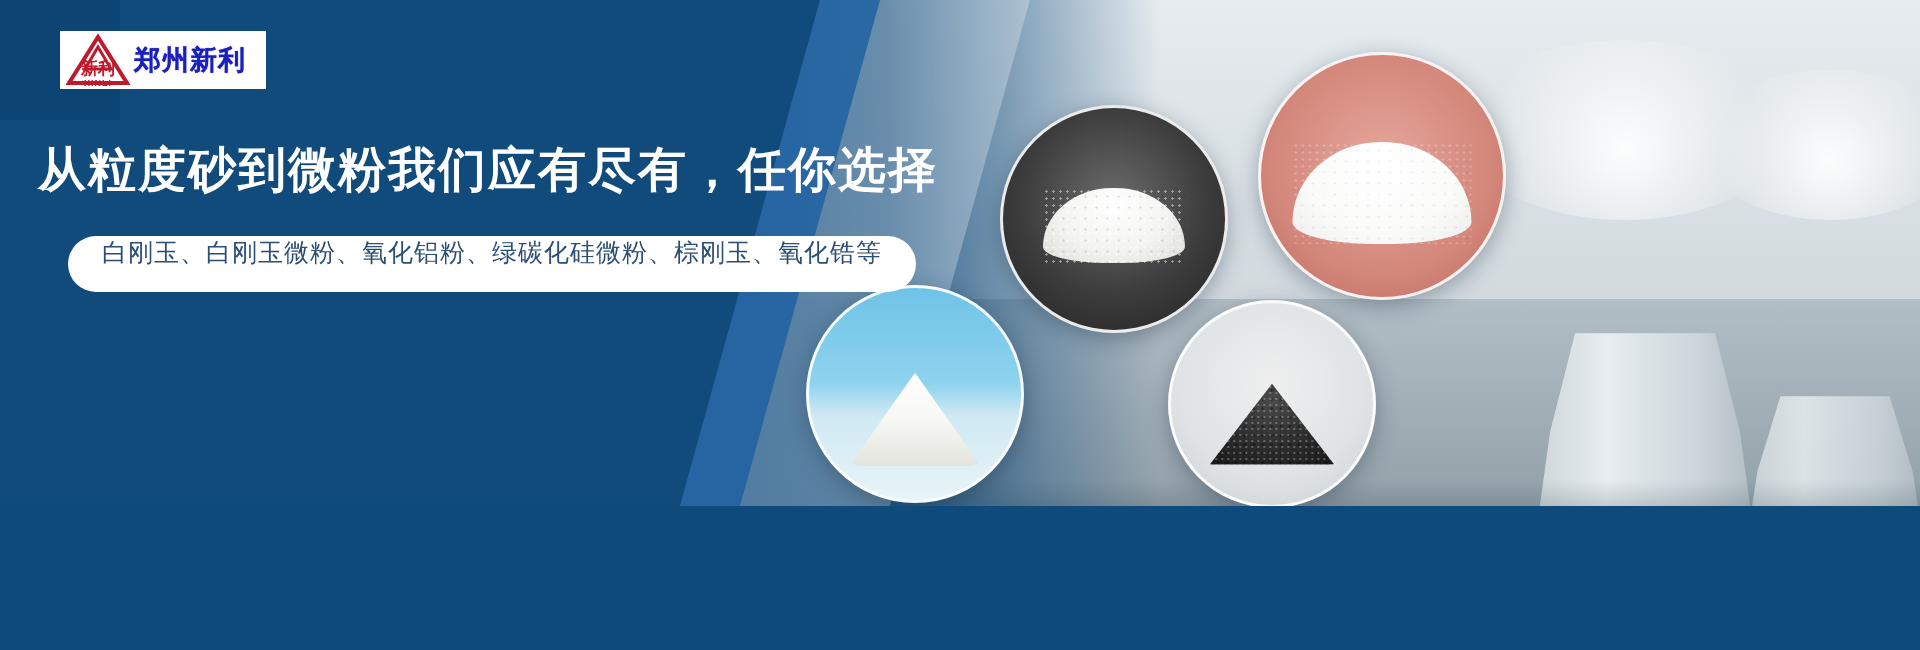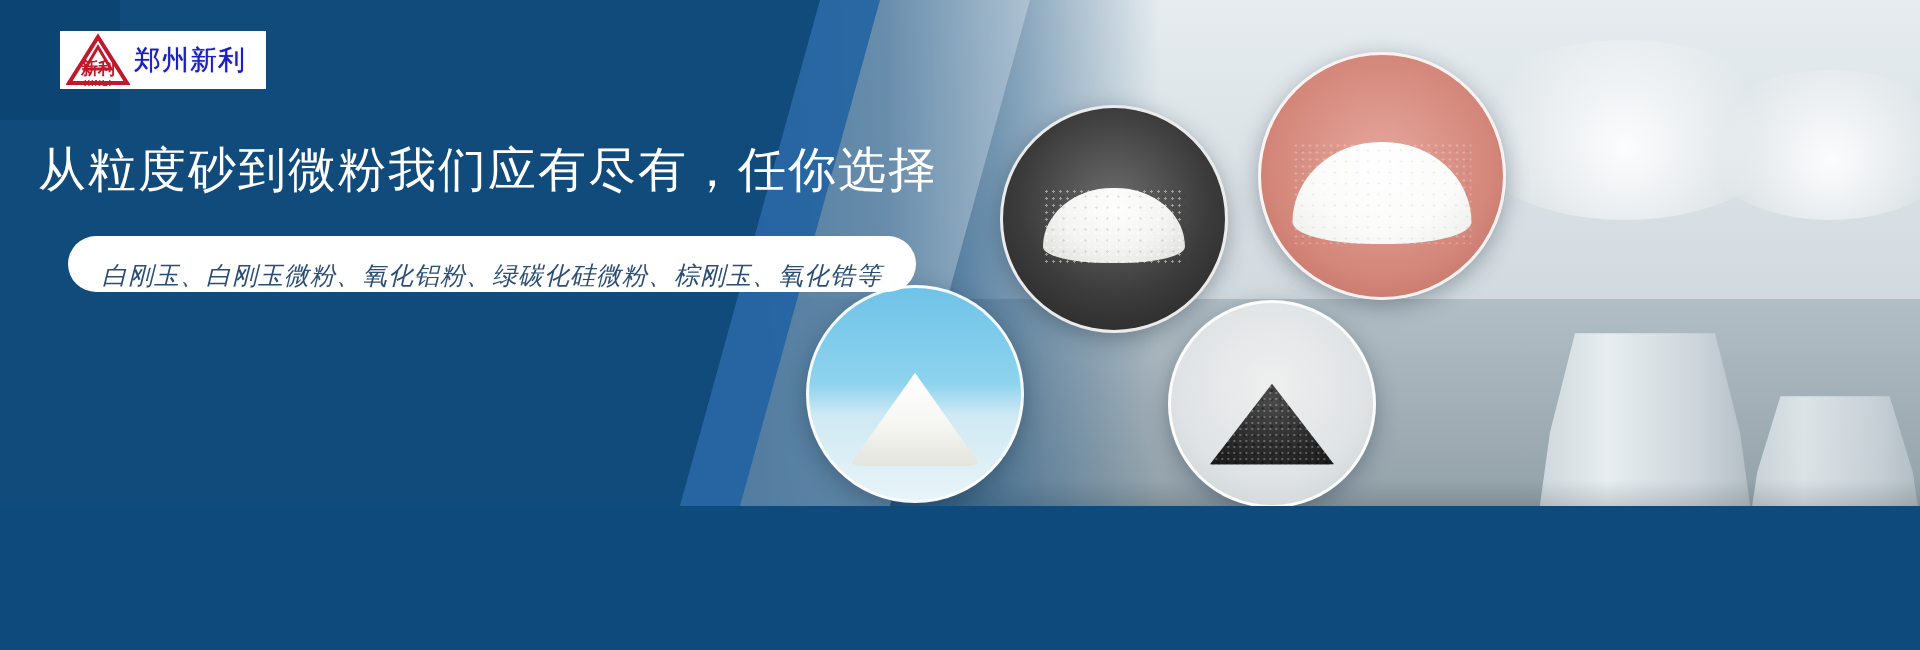--- a/index.html
+++ b/index.html
@@ -75,37 +75,37 @@
   .logo-box{
     position:absolute;left:60px;top:31px;width:206px;height:58px;
     background:#ffffff;display:flex;align-items:center;
     padding:0 6px;box-sizing:border-box;
   }
   .logo-mark{
     position:relative;width:64px;height:54px;flex:0 0 64px;
   }
   .logo-mark svg{display:block;}
   .logo-word{
-    color:#1b1fbe;font-weight:normal;font-size:27px;letter-spacing:1px;
+    color:#1b1fbe;font-weight:bold;font-size:27px;letter-spacing:1px;
     line-height:1;white-space:nowrap;margin-left:4px;
     text-shadow:0 0 1px #1b1fbe;
   }
   
   .headline{
     position:absolute;left:38px;top:144px;
-    color:#ffffff;font-size:48px;font-weight:normal;letter-spacing:2px;
+    color:#ffffff;font-size:48px;font-weight:bold;letter-spacing:2px;
     white-space:nowrap;line-height:1.1;
   }
   
   .pill{
     position:absolute;left:68px;top:236px;
     height:56px;min-width:680px;
     background:#ffffff;border-radius:28px;
-    display:flex;align-items:flex-end;justify-content:center;
-    padding:0 34px;box-sizing:border-box;font-style:italic;
+    display:flex;align-items:flex-start;justify-content:center;
+    padding:0 34px;box-sizing:border-box;
   }
   .pill-text{
     color:#2b4e75;font-size:25px;letter-spacing:1px;white-space:nowrap;
   }
   
   .subtitle{
     position:absolute;left:272px;top:326px;
     color:#ffffff;font-size:25px;letter-spacing:2px;white-space:nowrap;
   }
   

